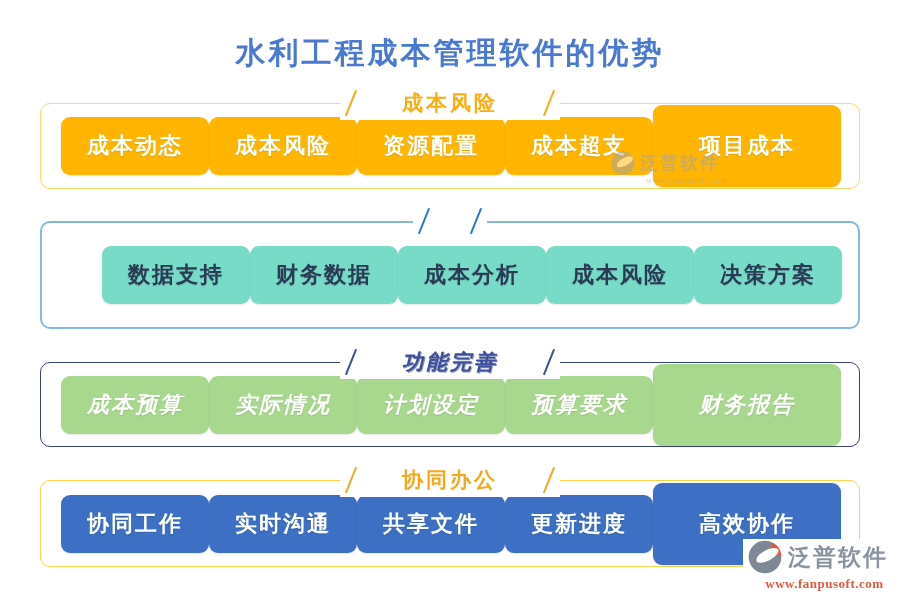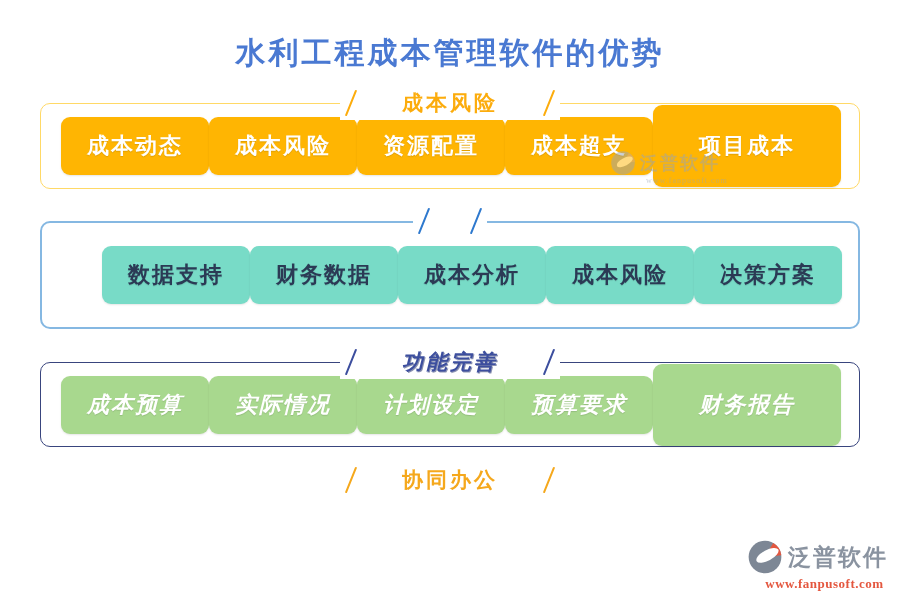--- a/index.html
+++ b/index.html
@@ -134,20 +134,29 @@
       </div>
     </div>
   </section>
 
   <section class="panel panel-3" style="--header: #F5A81C; --line: #FFD24D; --btn-bg: #3D6FC4; --btn-text: #FFFFFF;">
     <div class="panel-header">
       <span class="slash"></span>
       <span class="panel-label">协同办公</span>
       <span class="slash"></span>
     </div>
+    <div class="panel-box">
+      <div class="row">
+        <span class="btn">协同工作</span>
+        <span class="btn">实时沟通</span>
+        <span class="btn">共享文件</span>
+        <span class="btn">更新进度</span>
+        <span class="btn wide">高效协作</span>
+      </div>
+    </div>
   </section>
 
   <div class="footer-logo">
     <div class="logo-row">
       <svg width="36" height="36" viewBox="0 0 44 44">
         <circle cx="22" cy="22" r="20" fill="#7D8795"></circle>
         <path fill="#E4573F" d="M22 22 L32 5 A20 20 0 0 1 42 20 Z"></path>
         <ellipse cx="25" cy="20" rx="15" ry="6.5" fill="#fff" transform="rotate(-28 25 20)"></ellipse>
       </svg>
       <span class="brand-name" style="color: rgb(138, 147, 160);">泛普软件</span>

